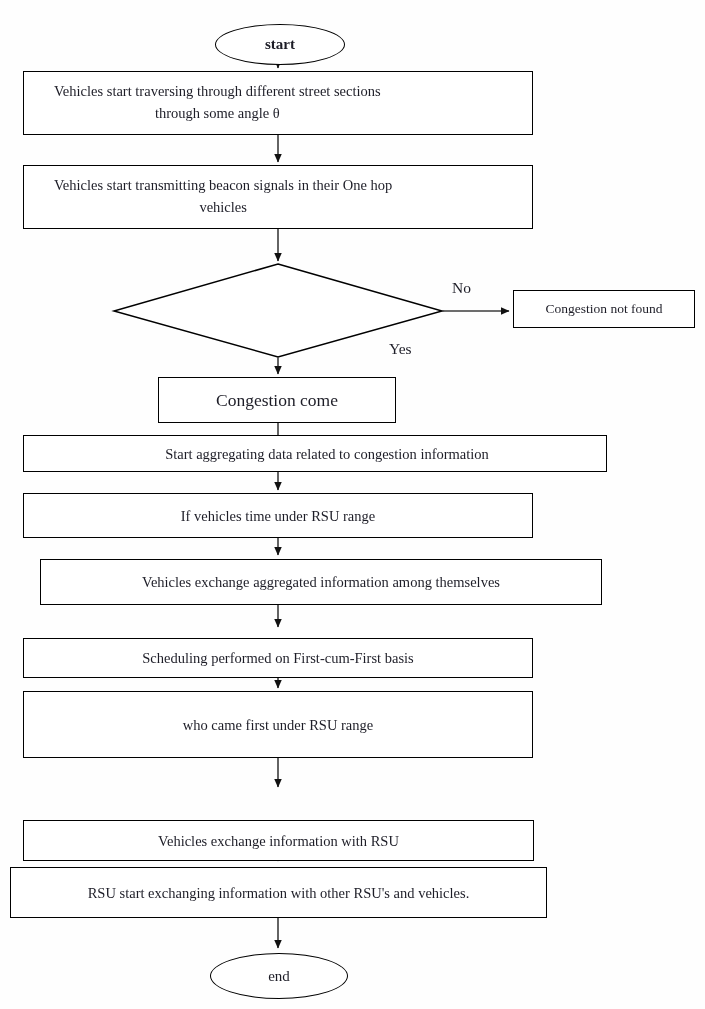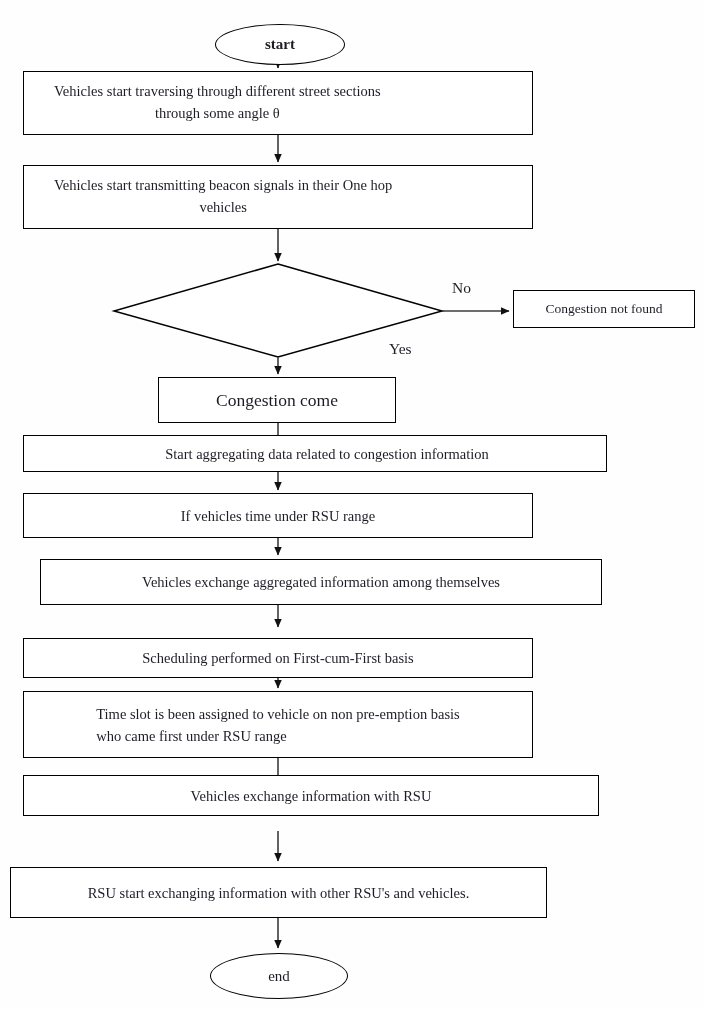--- a/index.html
+++ b/index.html
@@ -133,26 +133,25 @@
   <div class="node box" style="left:40px; top:559px; width:562px; height:46px;">
     <span>Vehicles exchange aggregated information among themselves</span>
   </div>
 
   <div class="node box" style="left:23px; top:631px; width:510px; height:40px;margin-top:7px;">
     <span>Scheduling performed on First-cum-First basis</span>
   </div>
 
   <div class="node box two-line" style="left:23px; top:691px; width:510px; height:67px;">
     <div>
-      <span>Time slot is been assigned to vehicle on non pre-emption basis</span>
       <span>who came first under RSU range</span>
     </div>
   </div>
 
-  <div class="node box" style="left:23px; top:775px; width:576px; height:41px;">
+  <div class="node box" style="left:23px; top:820px; width:511px; height:41px;">
     <span>Vehicles exchange information with RSU</span>
   </div>
 
   <div class="node box" style="left:10px; top:867px; width:537px; height:51px;">
     <span>RSU start exchanging information with other RSU's and vehicles.</span>
   </div>
 
   <div class="node ellipse" style="left:210px; top:953px; width:138px; height:46px;">
     <span>end</span>
   </div>

